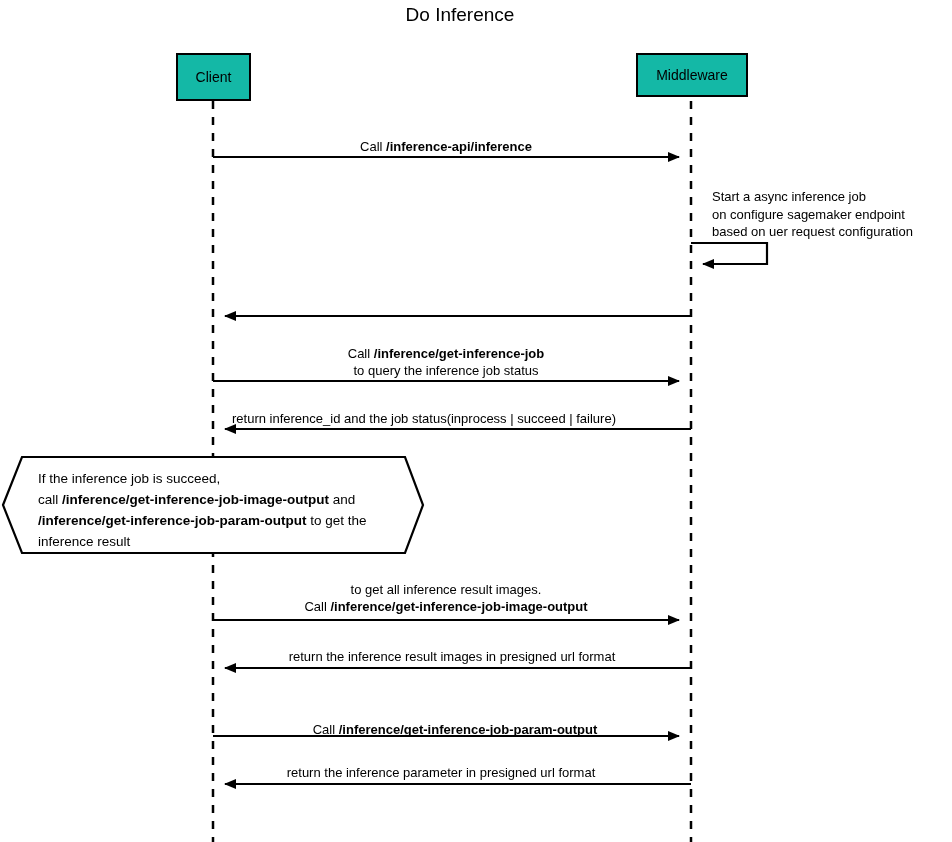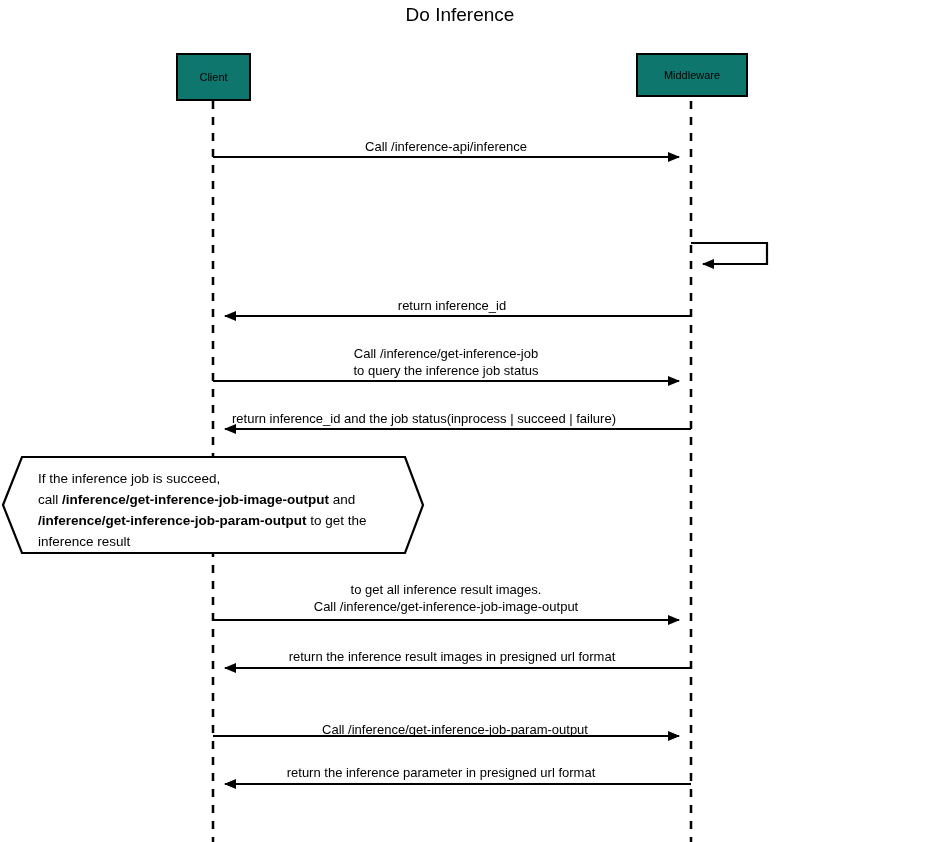--- a/index.html
+++ b/index.html
@@ -33,40 +33,40 @@
     width: 920px;
     text-align: center;
     font-size: 19px;
     line-height: 24px;
     color: #000;
   }
   .participant-box {
     position: absolute;
     box-sizing: border-box;
     border: 2.5px solid #000;
-    background: #0f766e;
+    background: #14b8a6;
     display: flex;
     align-items: center;
     justify-content: center;
-    font-size: 11px;
+    font-size: 14px;
     color: #000;
   }
   #participant-client { left: 176px; top: 53px; width: 75px; height: 48px; }
   #participant-middleware { left: 636px; top: 53px; width: 112px; height: 44px; }
 
   .msg-label {
     position: absolute;
     font-size: 13px;
     line-height: 17px;
     color: #000;
     white-space: nowrap;
   }
   .msg-label.centered { text-align: center; }
   .msg-label.leftal { text-align: left; }
-  .msg-label b { font-weight: normal; }
+  .msg-label b { font-weight: bold; }
 
   .note-text {
     position: absolute;
     font-size: 13px;
     line-height: 17.5px;
     color: #000;
     white-space: nowrap;
     text-align: left;
   }
   .hex-text {
@@ -133,24 +133,26 @@
   </div>
 
   <div class="participant-box" id="participant-middleware">
     <span>Middleware</span>
   </div>
 
   <div class="msg-label centered" id="label-m1" style="left: 213px; top: 138px; width: 466px;">
       <div><span>Call </span><b>/inference-api/inference</b></div>
     </div>
 
+  <div class="note-text" id="label-self1" style="left: 712px; top: 188px;">
+      <div><span>Start a async inference job</span></div>
+      <div><span>on configure sagemaker endpoint</span></div>
+      <div><span>based on uer request configuration</span></div>
+    </div>
 
-  <div class="msg-label centered" id="label-m2" style="left: 213px; top: 297px; width: 478px;">
-      <div><span>return inference_id</span></div>
-    </div>
 
   <div class="msg-label centered" id="label-m3" style="left: 213px; top: 345px; width: 466px;">
       <div><span>Call </span><b>/inference/get-inference-job</b></div>
       <div><span>to query the inference job status</span></div>
     </div>
 
   <div class="msg-label leftal" id="label-m4" style="left: 232px; top: 410px;">
       <div><span>return inference_id and the job status(inprocess | succeed | failure)</span></div>
     </div>
 

